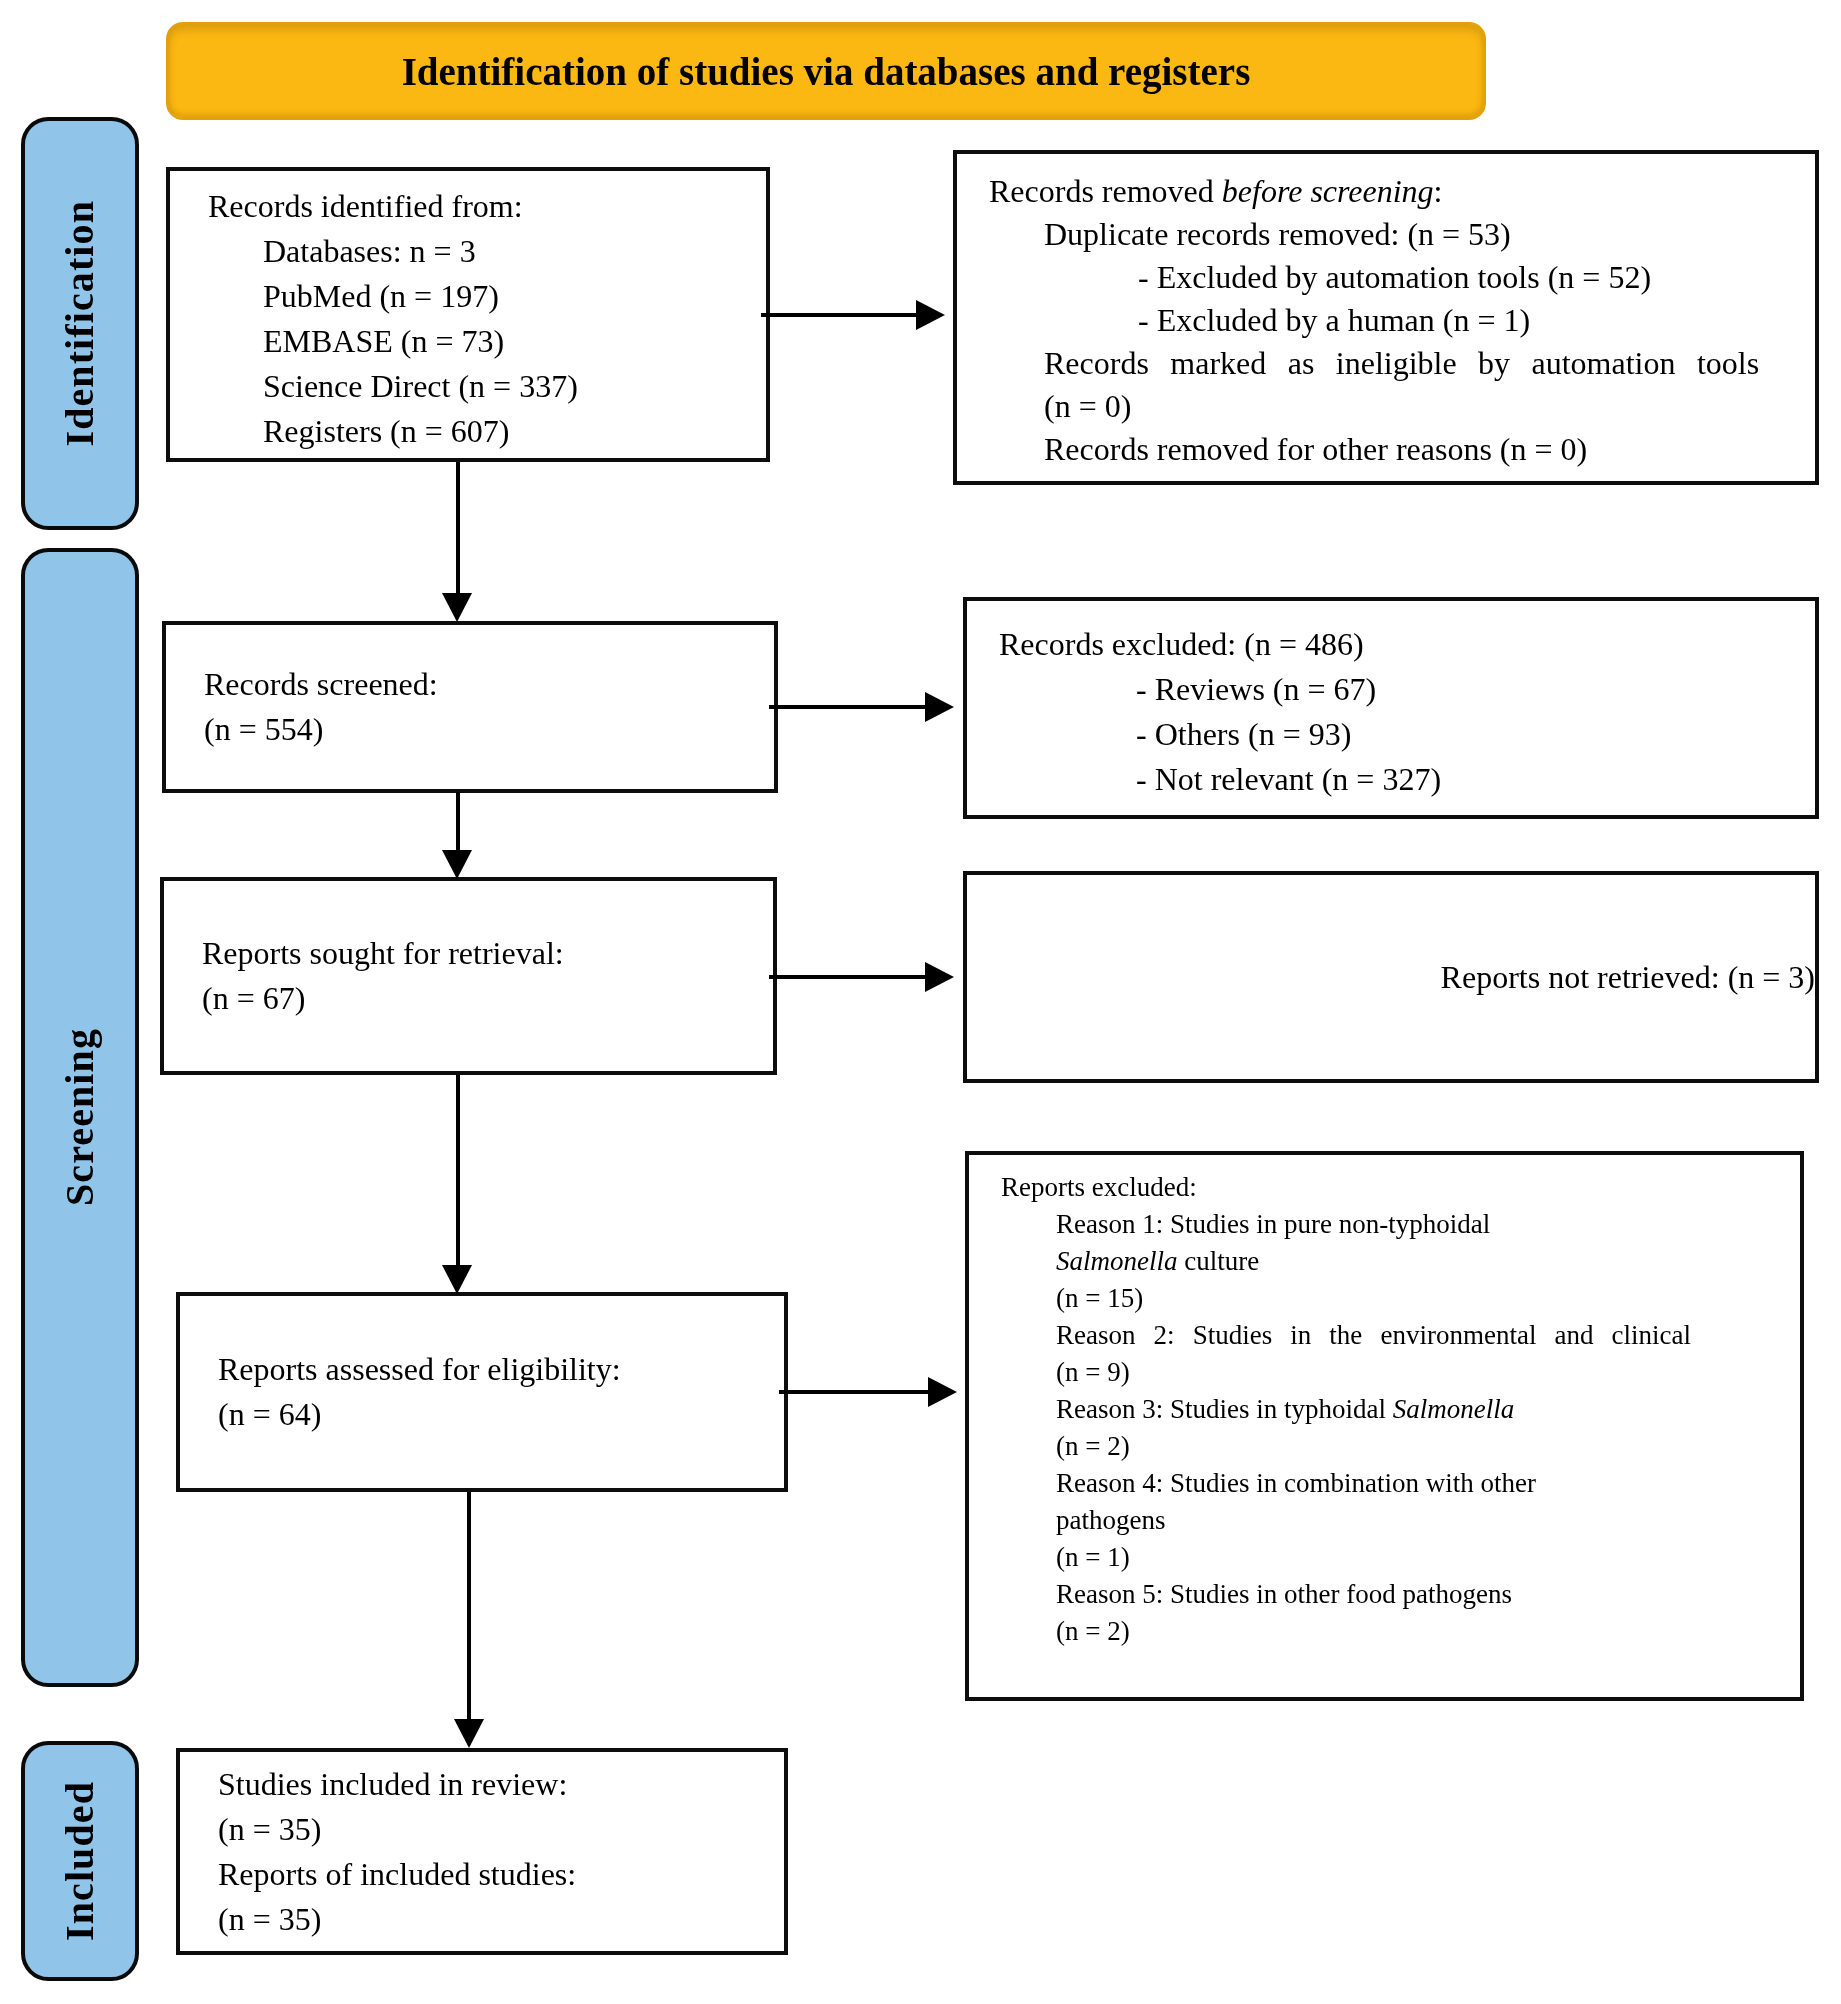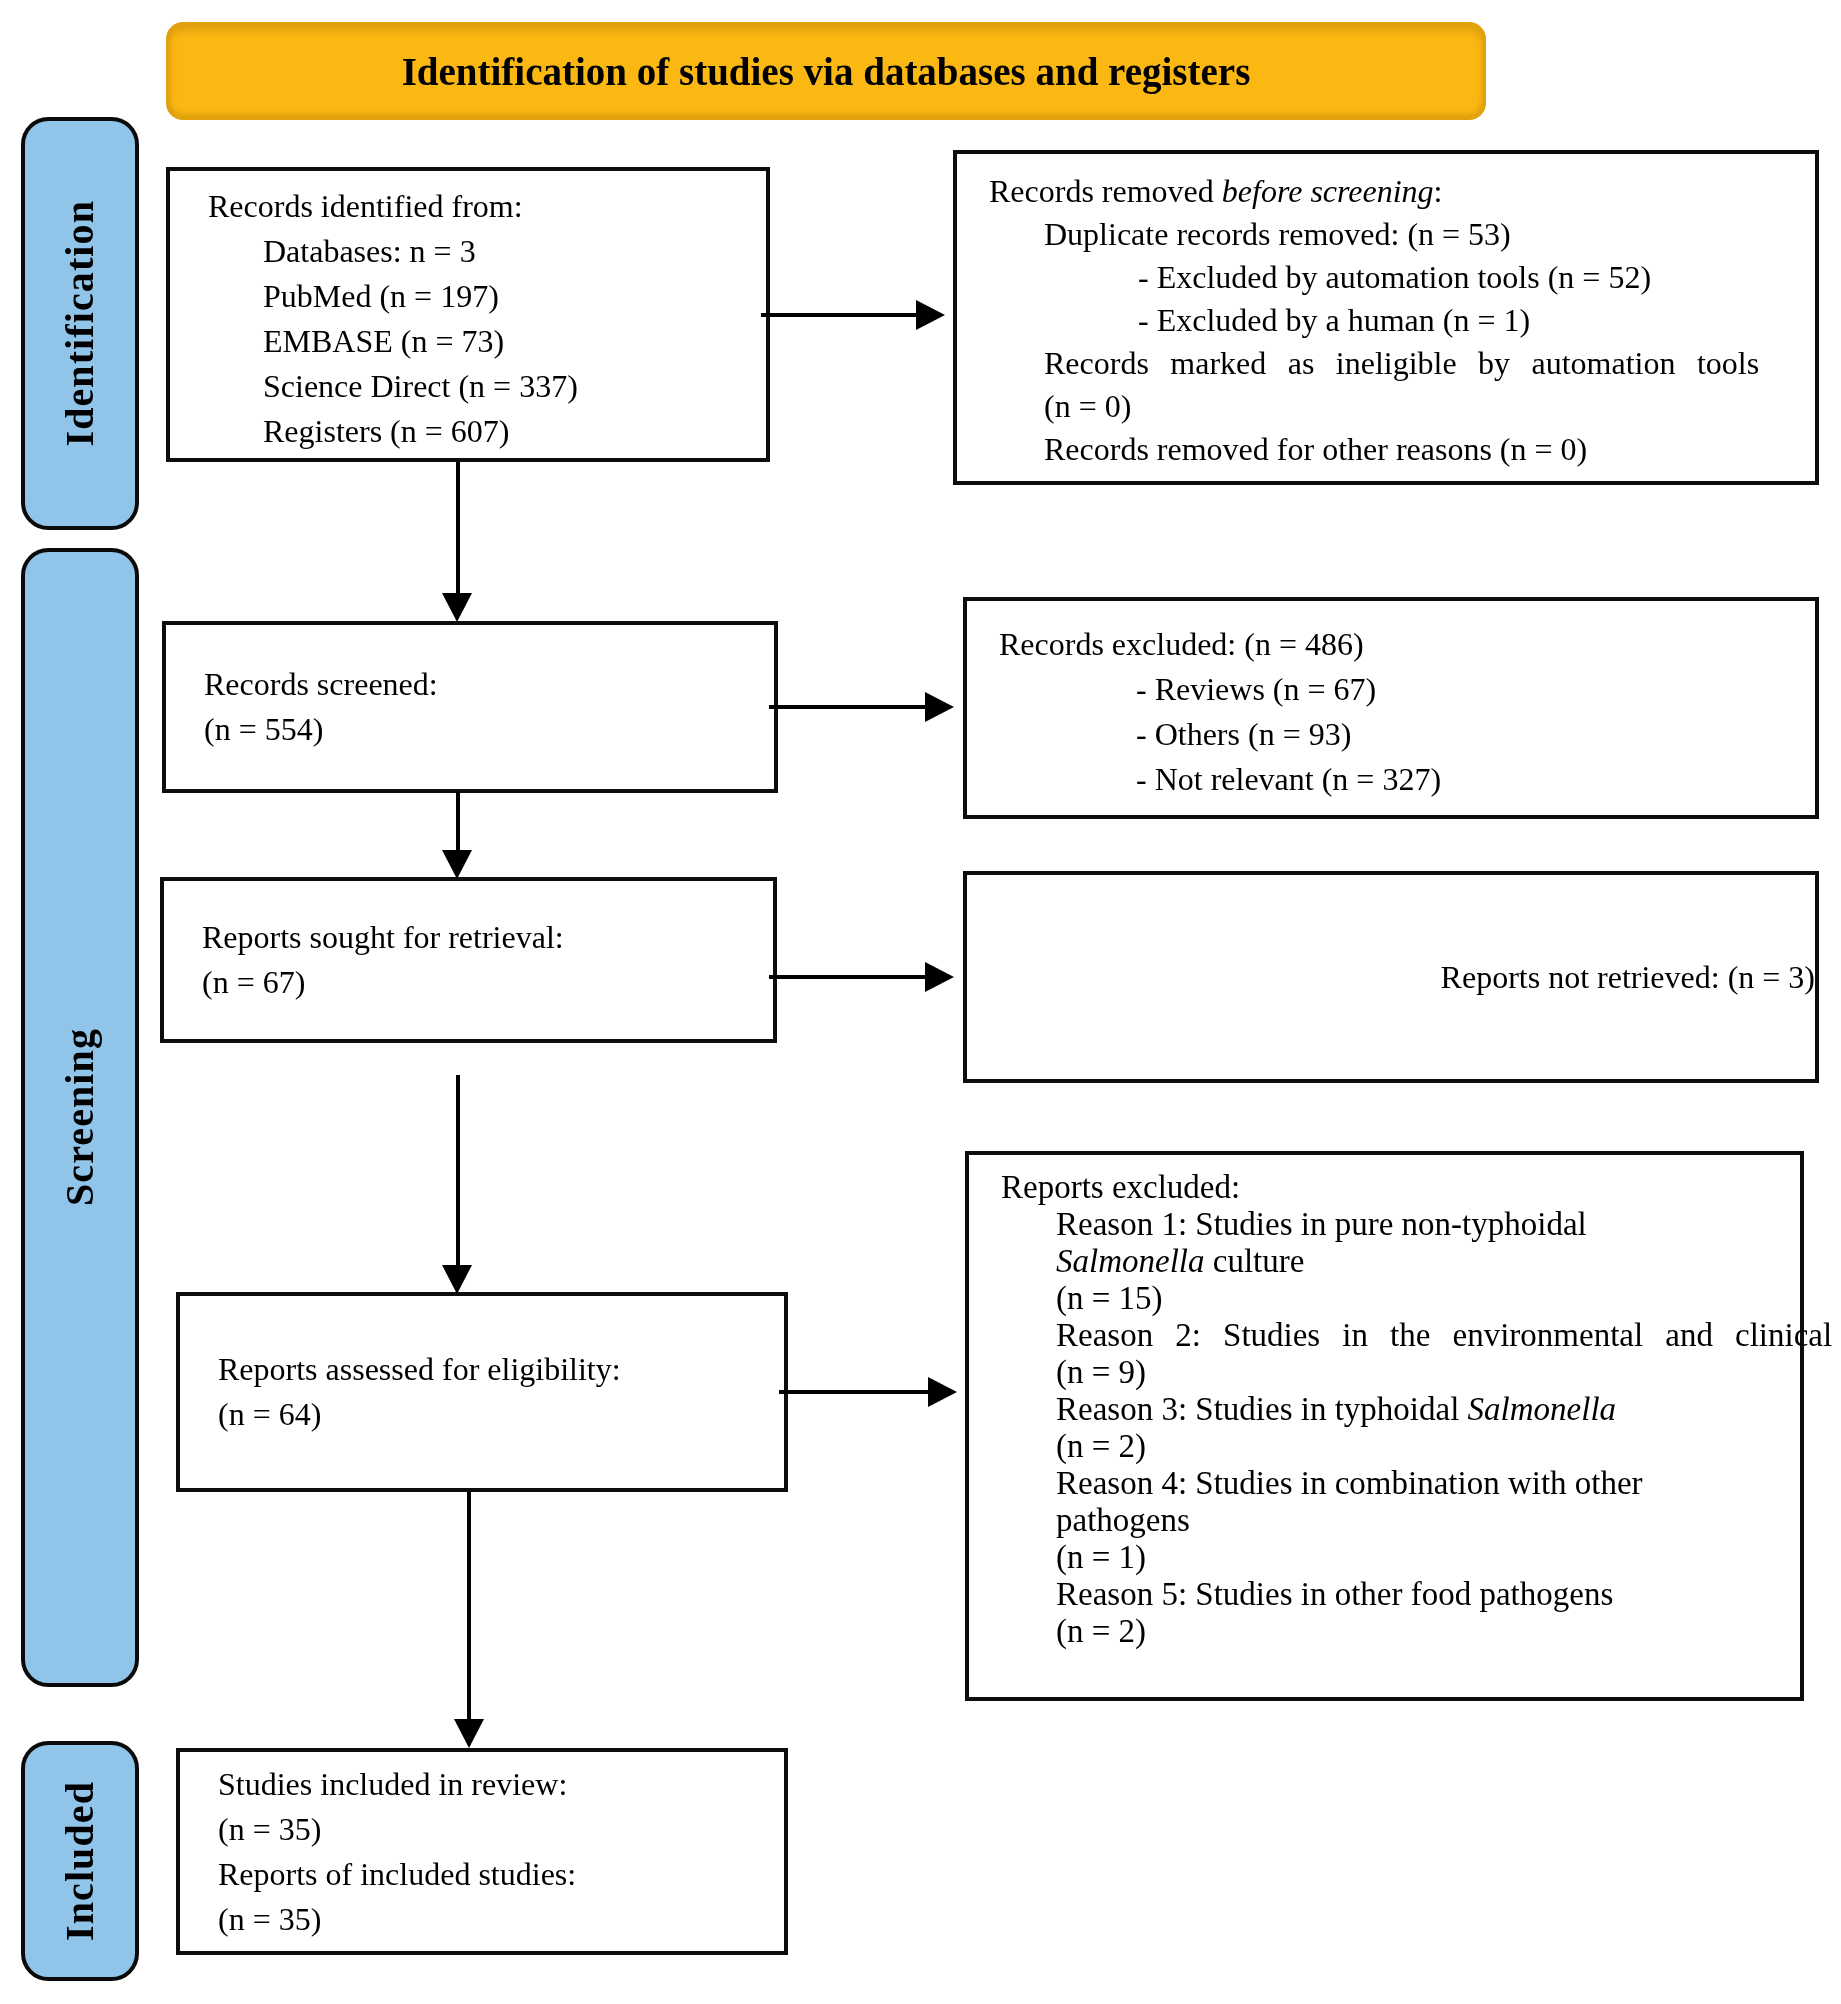--- a/index.html
+++ b/index.html
@@ -47,24 +47,24 @@
   .ind1{padding-left:55px;}
   .ind2{padding-left:149px;}
   .bul{padding-left:137px;}
   .it{font-style:italic;}
   .stretch{word-spacing:0.42em;}
   .vcenter{display:flex;flex-direction:column;justify-content:center;}
   #box-records-identified{left:157px;top:167px;width:604px;height:295px;padding:12.6px 13.7px 3.4px 38px;}
   #box-records-removed{left:944px;top:150px;width:866px;height:335px;padding:16px 23px 5.7px 32px;line-height:43px;}
   #box-records-screened{left:153px;top:621px;width:616px;height:172px;padding-left:38px;}
   #box-records-excluded{left:954px;top:597px;width:856px;height:222px;padding:20.6px 20.6px 5.7px 32px;}
-  #box-reports-sought{left:151px;top:877px;width:617px;height:166px;padding-left:38px;}
+  #box-reports-sought{left:151px;top:877px;width:617px;height:198px;padding-left:38px;}
   #box-reports-not-retrieved{left:954px;top:871px;width:856px;height:212px;padding-left:32px;align-items:flex-end;}
   #box-reports-assessed{left:167px;top:1292px;width:612px;height:200px;padding-left:38px;}
-  #box-reports-excluded{left:956px;top:1151px;width:839px;height:550px;padding:13.7px 20.6px 4.6px 32px;font-size:33px;line-height:37px;}
+  #box-reports-excluded{left:956px;top:1151px;width:839px;height:550px;padding:13.7px 20.6px 4.6px 32px;font-size:27px;line-height:37px;}
   #box-studies-included{left:167px;top:1748px;width:612px;height:207px;padding-left:38px;}
   
   .aline-h{position:absolute;height:4px;background:#000;}
   .aline-v{position:absolute;width:4px;background:#000;}
   .ahead-right{position:absolute;width:0;height:0;
     border-top:15.4px solid transparent;border-bottom:15.4px solid transparent;border-left:29px solid #000;}
   .ahead-down{position:absolute;width:0;height:0;
     border-left:15.4px solid transparent;border-right:15.4px solid transparent;border-top:29px solid #000;}
 </style>
 </head>

